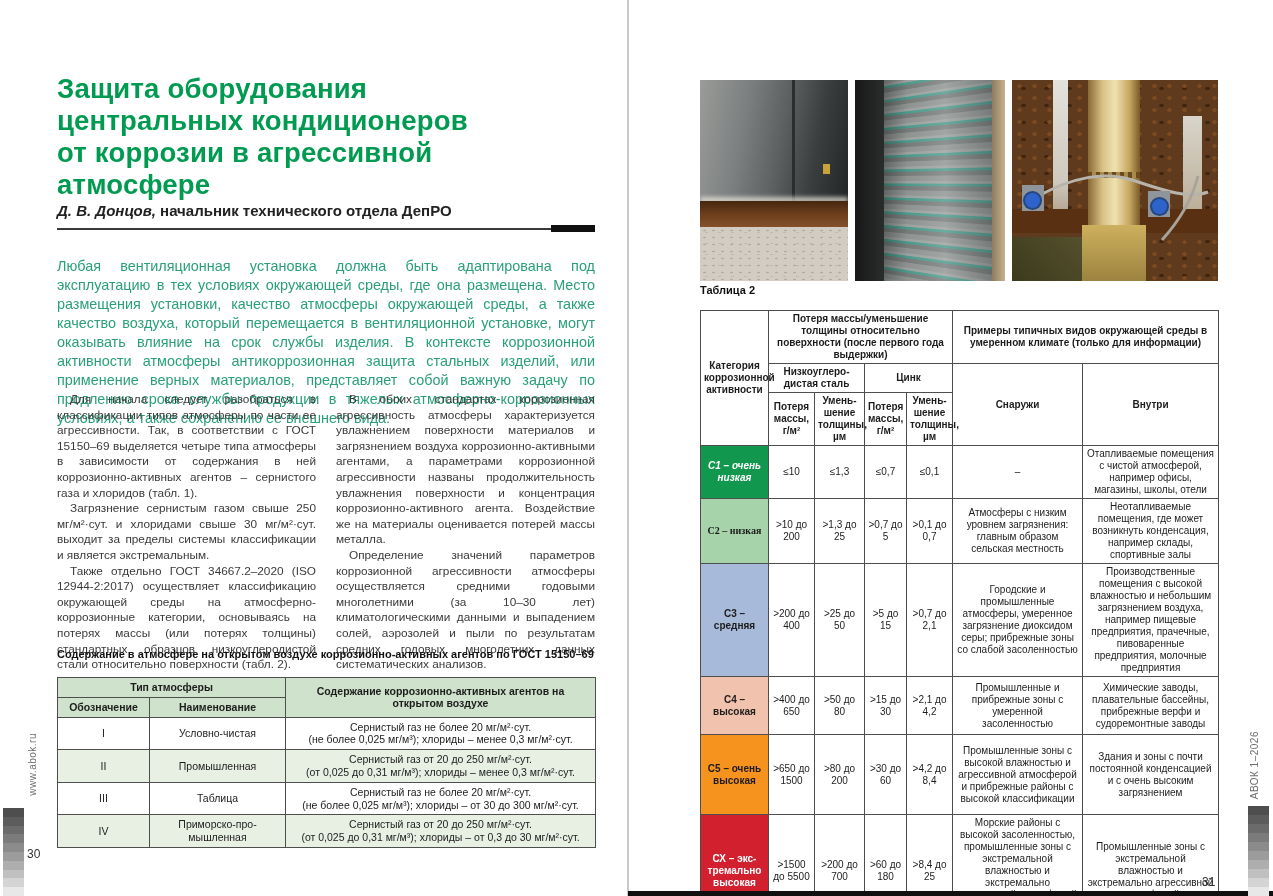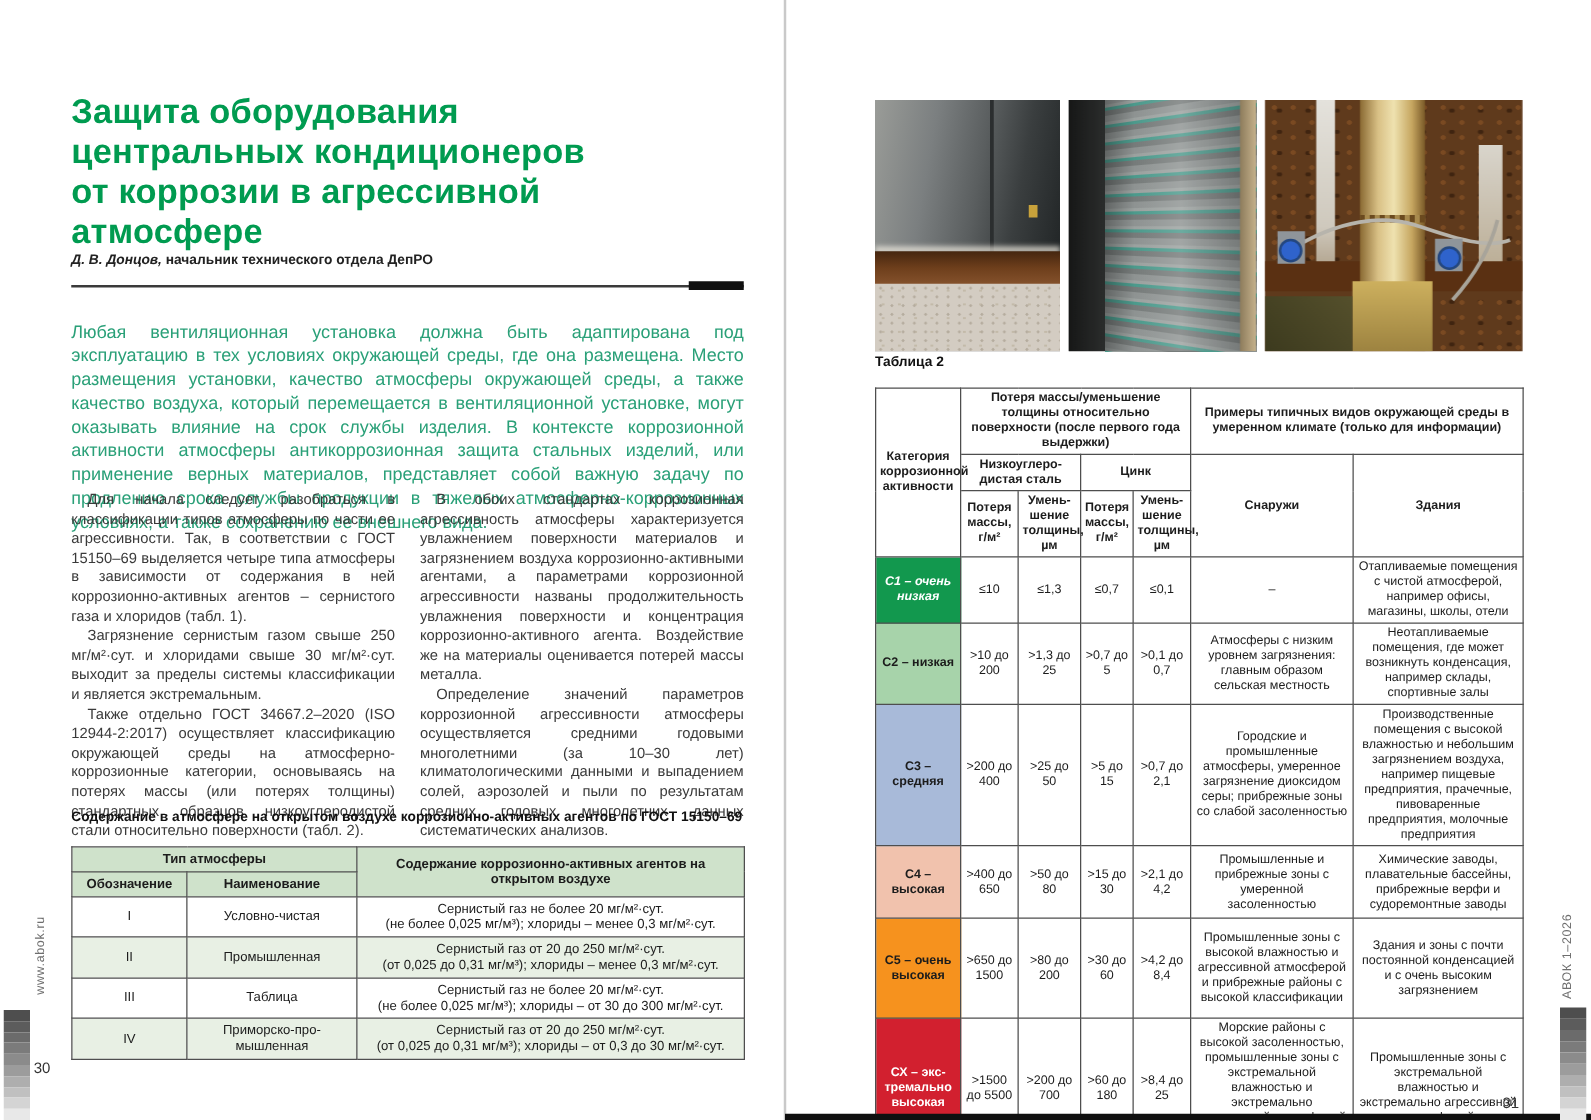--- a/index.html
+++ b/index.html
@@ -2,21 +2,21 @@
 <html><head>
 <meta charset="utf-8">
 <style>
   html,body{margin:0;padding:0;background:#ffffff;}
   .canvas{position:relative;width:1263px;height:896px;background:#fff;overflow:hidden;
           font-family:"Liberation Sans", sans-serif;color:#333;padding-left:28px;}
   
   .page-left{position:absolute;left:57px;top:55px;width:538px;height:800px;}
   .title{position:absolute;left:0;top:0;width:100%;font-size:27.5px;line-height:32px;
          font-weight:bold;white-space:pre-line;letter-spacing:.2px;}
-  .author{position:absolute;left:0;top:147px;font-size:11px;color:#222;}
+  .author{position:absolute;left:0;top:147px;font-size:15px;color:#222;}
   .author .nm{font-weight:bold;font-style:italic;}
   .author .rl{font-weight:bold;}
   .rule{position:absolute;left:0;top:173px;width:100%;height:2px;background:#3a3a3a;}
   .rule::after{content:"";position:absolute;right:0;top:-3px;width:44px;height:7px;background:#101010;}
   .intro{position:absolute;left:0;top:188px;width:100%;font-size:14.4px;line-height:19px;
          text-align:justify;}
   .cols{position:absolute;left:0;top:337px;width:100%;display:flex;gap:20px;}
   .col{width:264px;font-size:11.8px;line-height:15.6px;text-align:justify;color:#3a3a3a;}
   .col p{margin:0;text-indent:13px;}
   .tbl-cap{position:absolute;left:0;top:593px;font-size:11px;font-weight:bold;color:#111;line-height:13.5px;}
@@ -220,21 +220,21 @@
         <tr style="height:44px">
       <th rowspan="3">Категория коррозионной активности</th>
       <th colspan="4">Потеря массы/уменьшение толщины относительно поверхности (после первого года выдержки)</th>
       <th colspan="2">Примеры типичных видов окружающей среды в умеренном климате (только для информации)</th>
     </tr>
     <tr style="height:28px">
       <th colspan="2">Низкоуглеро-
 дистая сталь</th>
       <th colspan="2">Цинк</th>
       <th rowspan="2">Снаружи</th>
-      <th rowspan="2">Здания</th>
+      <th rowspan="2">Внутри</th>
     </tr>
     <tr style="height:46px">
       <th>Потеря
 массы,
 г/м²</th>
       <th>Умень-
 шение
 толщины,
 µм</th>
       <th>Потеря
@@ -249,21 +249,21 @@
       <td class="cat" style="background-color: rgb(18, 152, 78); color: rgb(255, 255, 255); font-style: italic;">С1 – очень
 низкая</td>
       <td>≤10</td>
       <td>≤1,3</td>
       <td>≤0,7</td>
       <td>≤0,1</td>
       <td>–</td>
       <td>Отапливаемые помещения с чистой атмосферой, например офисы, магазины, школы, отели</td>
     </tr>
     <tr style="height:56px">
-      <td class="cat" style="background-color: rgb(167, 211, 170); color: rgb(28, 28, 28);">С2 – низкая</td>
+      <td class="cat" style="background-color: rgb(167, 211, 170); color: rgb(28, 28, 28); font-family: Liberation Serif, serif;">С2 – низкая</td>
       <td>&gt;10 до 200</td>
       <td>&gt;1,3 до 25</td>
       <td>&gt;0,7 до 5</td>
       <td>&gt;0,1 до 0,7</td>
       <td>Атмосферы с низким уровнем загрязнения: главным образом сельская местность</td>
       <td>Неотапливаемые помещения, где может возникнуть конденсация, например склады, спортивные залы</td>
     </tr>
     <tr style="height:86px">
       <td class="cat" style="background-color: rgb(168, 186, 217); color: rgb(28, 28, 28);">С3 – средняя</td>
       <td>&gt;200 до 400</td>

